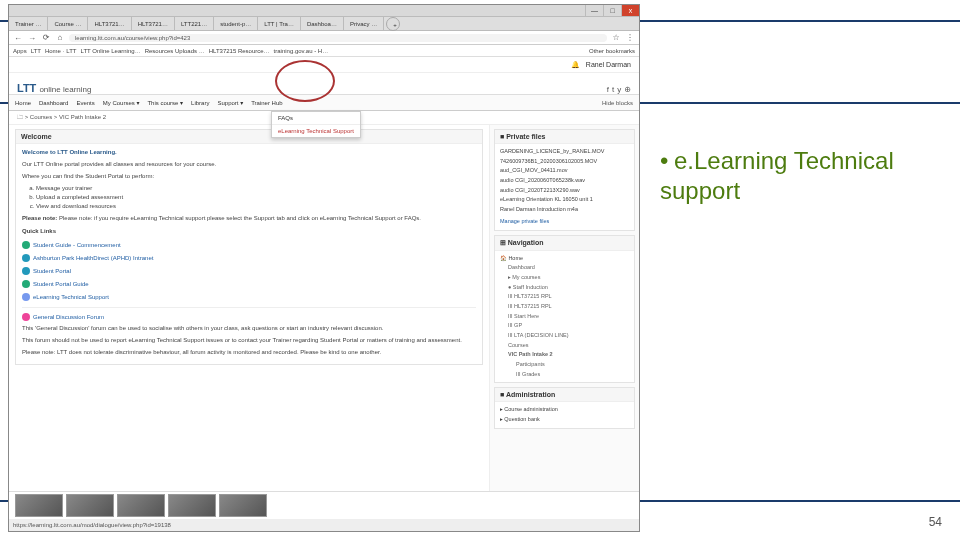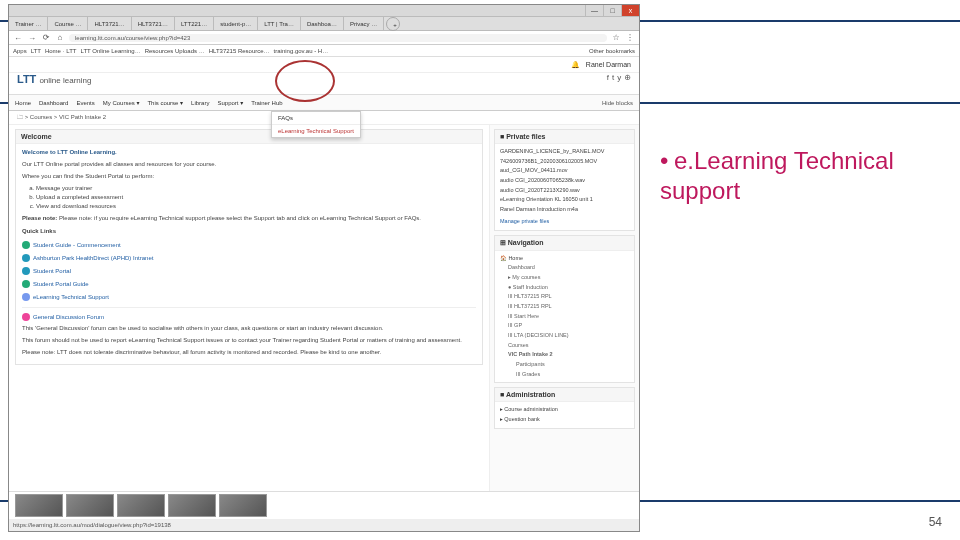--- a/index.html
+++ b/index.html
@@ -1,40 +1,40 @@
 <!DOCTYPE html>
 <html><head>
 <meta charset="utf-8">
 <style>
 *{box-sizing:border-box;margin:0;padding:0;font-family:Arial,sans-serif}
 body{width:960px;height:540px;background:#fff;position:relative;overflow:hidden}
 .slide{width:960px;height:540px;position:relative}
 .rule{position:absolute;left:0;right:0;height:2px;background:#1a3b6b}
-.bullet-area{position:absolute;left:660px;top:146px;width:280px;font-size:24px;color:#be185d;line-height:1.25}
+.bullet-area{position:absolute;left:660px;top:146px;width:280px;font-size:24px;color:#4d7c0f;line-height:1.25}
 .bullet-area .dot{display:inline-block;width:14px}
 .footer-v{position:absolute;left:370px;top:515px;font-size:12px;color:#555}
 .footer-n{position:absolute;right:18px;top:515px;font-size:12px;color:#555}
 
 .shot{position:absolute;left:8px;top:4px;width:632px;height:528px;border:1px solid #888;background:#fff;font-size:7px;color:#333;overflow:hidden}
 .win-top{height:12px;background:#d9d9d9;display:flex;justify-content:flex-end;border-bottom:1px solid #bbb}
 .win-btn{width:18px;text-align:center;border-left:1px solid #bbb;font-size:7px;line-height:12px}
 .win-btn.close{background:#d0422b;color:#fff}
 .tabs{height:14px;background:#dedede;display:flex;align-items:center;border-bottom:1px solid #bbb}
 .tab{padding:0 6px;border-right:1px solid #bbb;white-space:nowrap;overflow:hidden;font-size:6px;line-height:14px;height:14px}
 .tab.plus{width:14px;text-align:center;border:1px solid #aaa;border-radius:7px;margin-left:2px}
 .addr{height:14px;display:flex;align-items:center;gap:4px;padding:0 4px;border-bottom:1px solid #ccc}
 .addr .ico{width:10px;text-align:center;color:#555;font-size:8px}
 .url{flex:1;background:#f3f3f3;border-radius:6px;padding:1px 6px;font-size:6px;color:#555}
 .bk{height:12px;display:flex;align-items:center;gap:4px;padding:0 4px;font-size:6px;color:#444;border-bottom:1px solid #ddd}
 .bk span{white-space:nowrap}
 .bk .right{margin-left:auto}
 
 .userbar{height:16px;background:#fff;display:flex;align-items:center;justify-content:flex-end;gap:6px;padding:0 8px;font-size:7px;border-bottom:1px solid #eee}
 .userbar .bell{color:#b33}
-.brand{height:22px;display:flex;align-items:flex-start;padding:0 8px;border-bottom:1px solid #ddd}
+.brand{height:22px;display:flex;align-items:flex-end;padding:0 8px;border-bottom:1px solid #ddd}
 .brand .logo{font-weight:bold;color:#2a5a8a;font-size:11px}
 .brand .logo small{font-weight:normal;color:#555;font-size:8px}
 .brand .soc{margin-left:auto;display:flex;gap:3px;color:#555;font-size:8px}
 .navbar{position:relative;height:16px;background:#fafafa;border-bottom:1px solid #ccc;display:flex;align-items:center;padding:0 6px;gap:8px;font-size:6px;color:#333}
 .navbar .nit{white-space:nowrap;cursor:pointer}
 .navbar .sep{flex:1}
 .navbar .hide{color:#555}
 .dropdown{position:absolute;top:16px;left:262px;width:90px;background:#fff;border:1px solid #ccc;box-shadow:0 2px 4px rgba(0,0,0,.2);z-index:5}
 .dropdown div{padding:3px 6px;font-size:6px;border-bottom:1px solid #eee;white-space:nowrap}
 .dropdown div:last-child{color:#b33;border-bottom:none}

